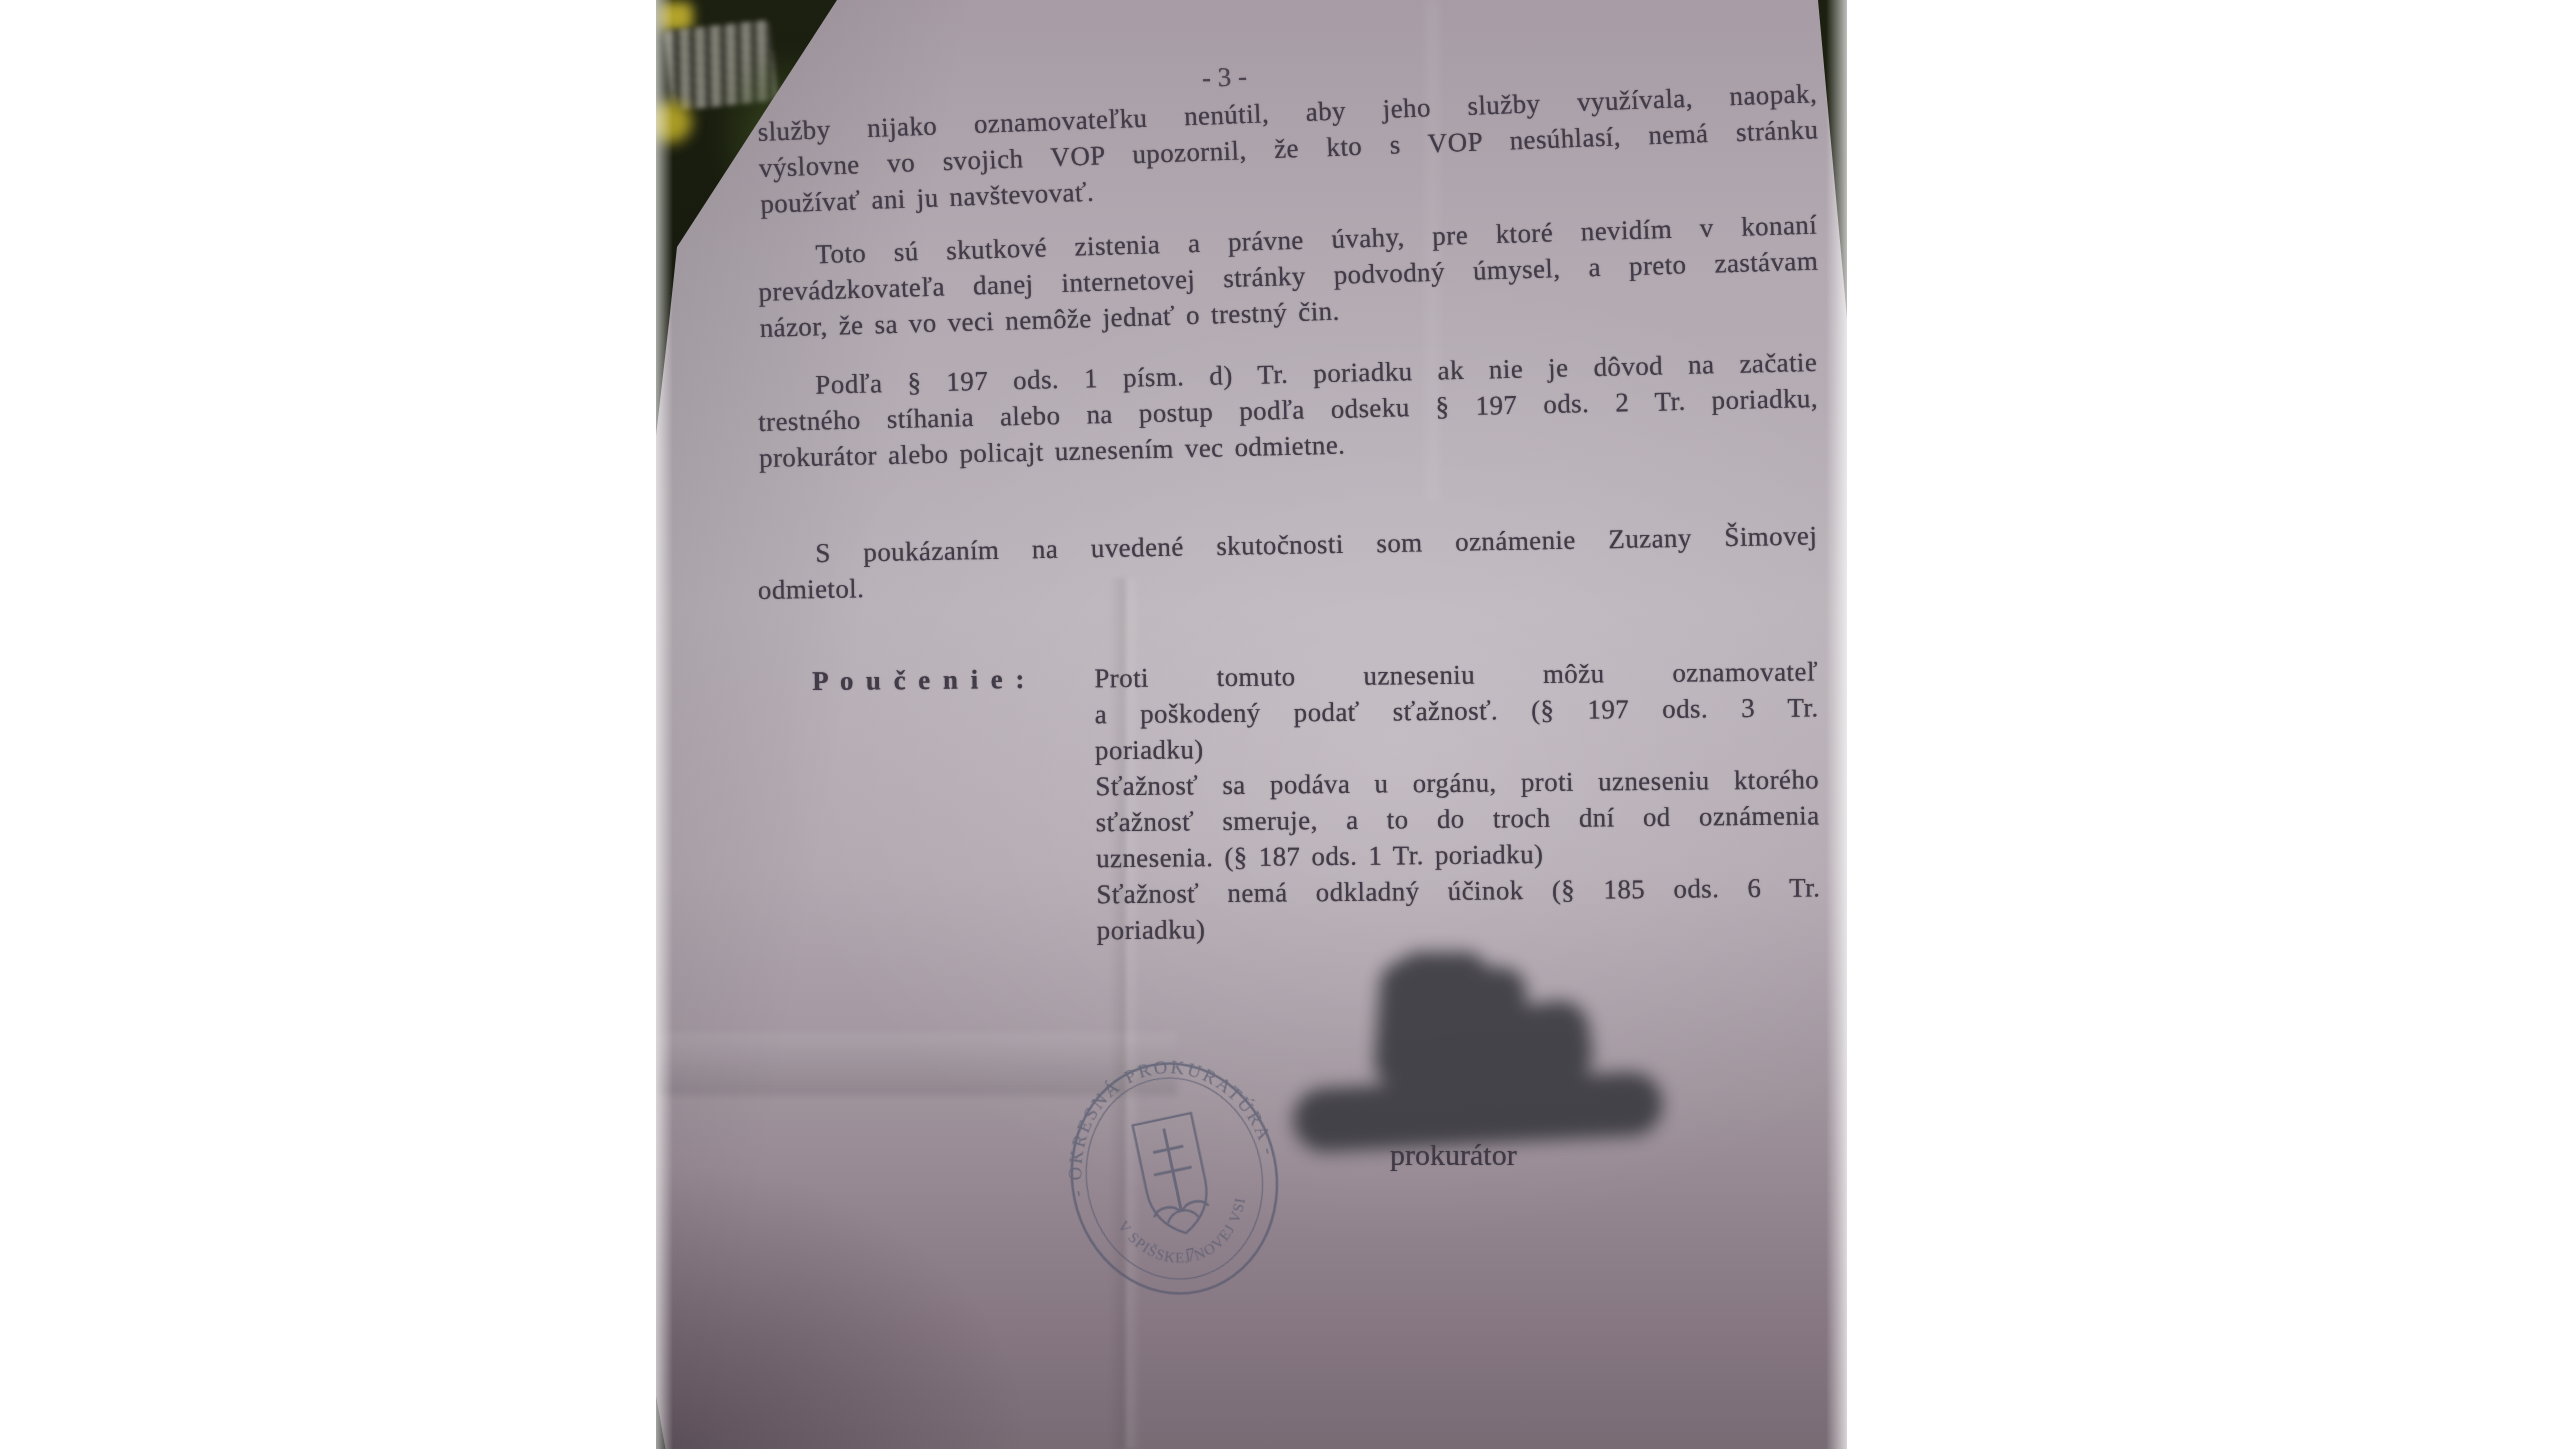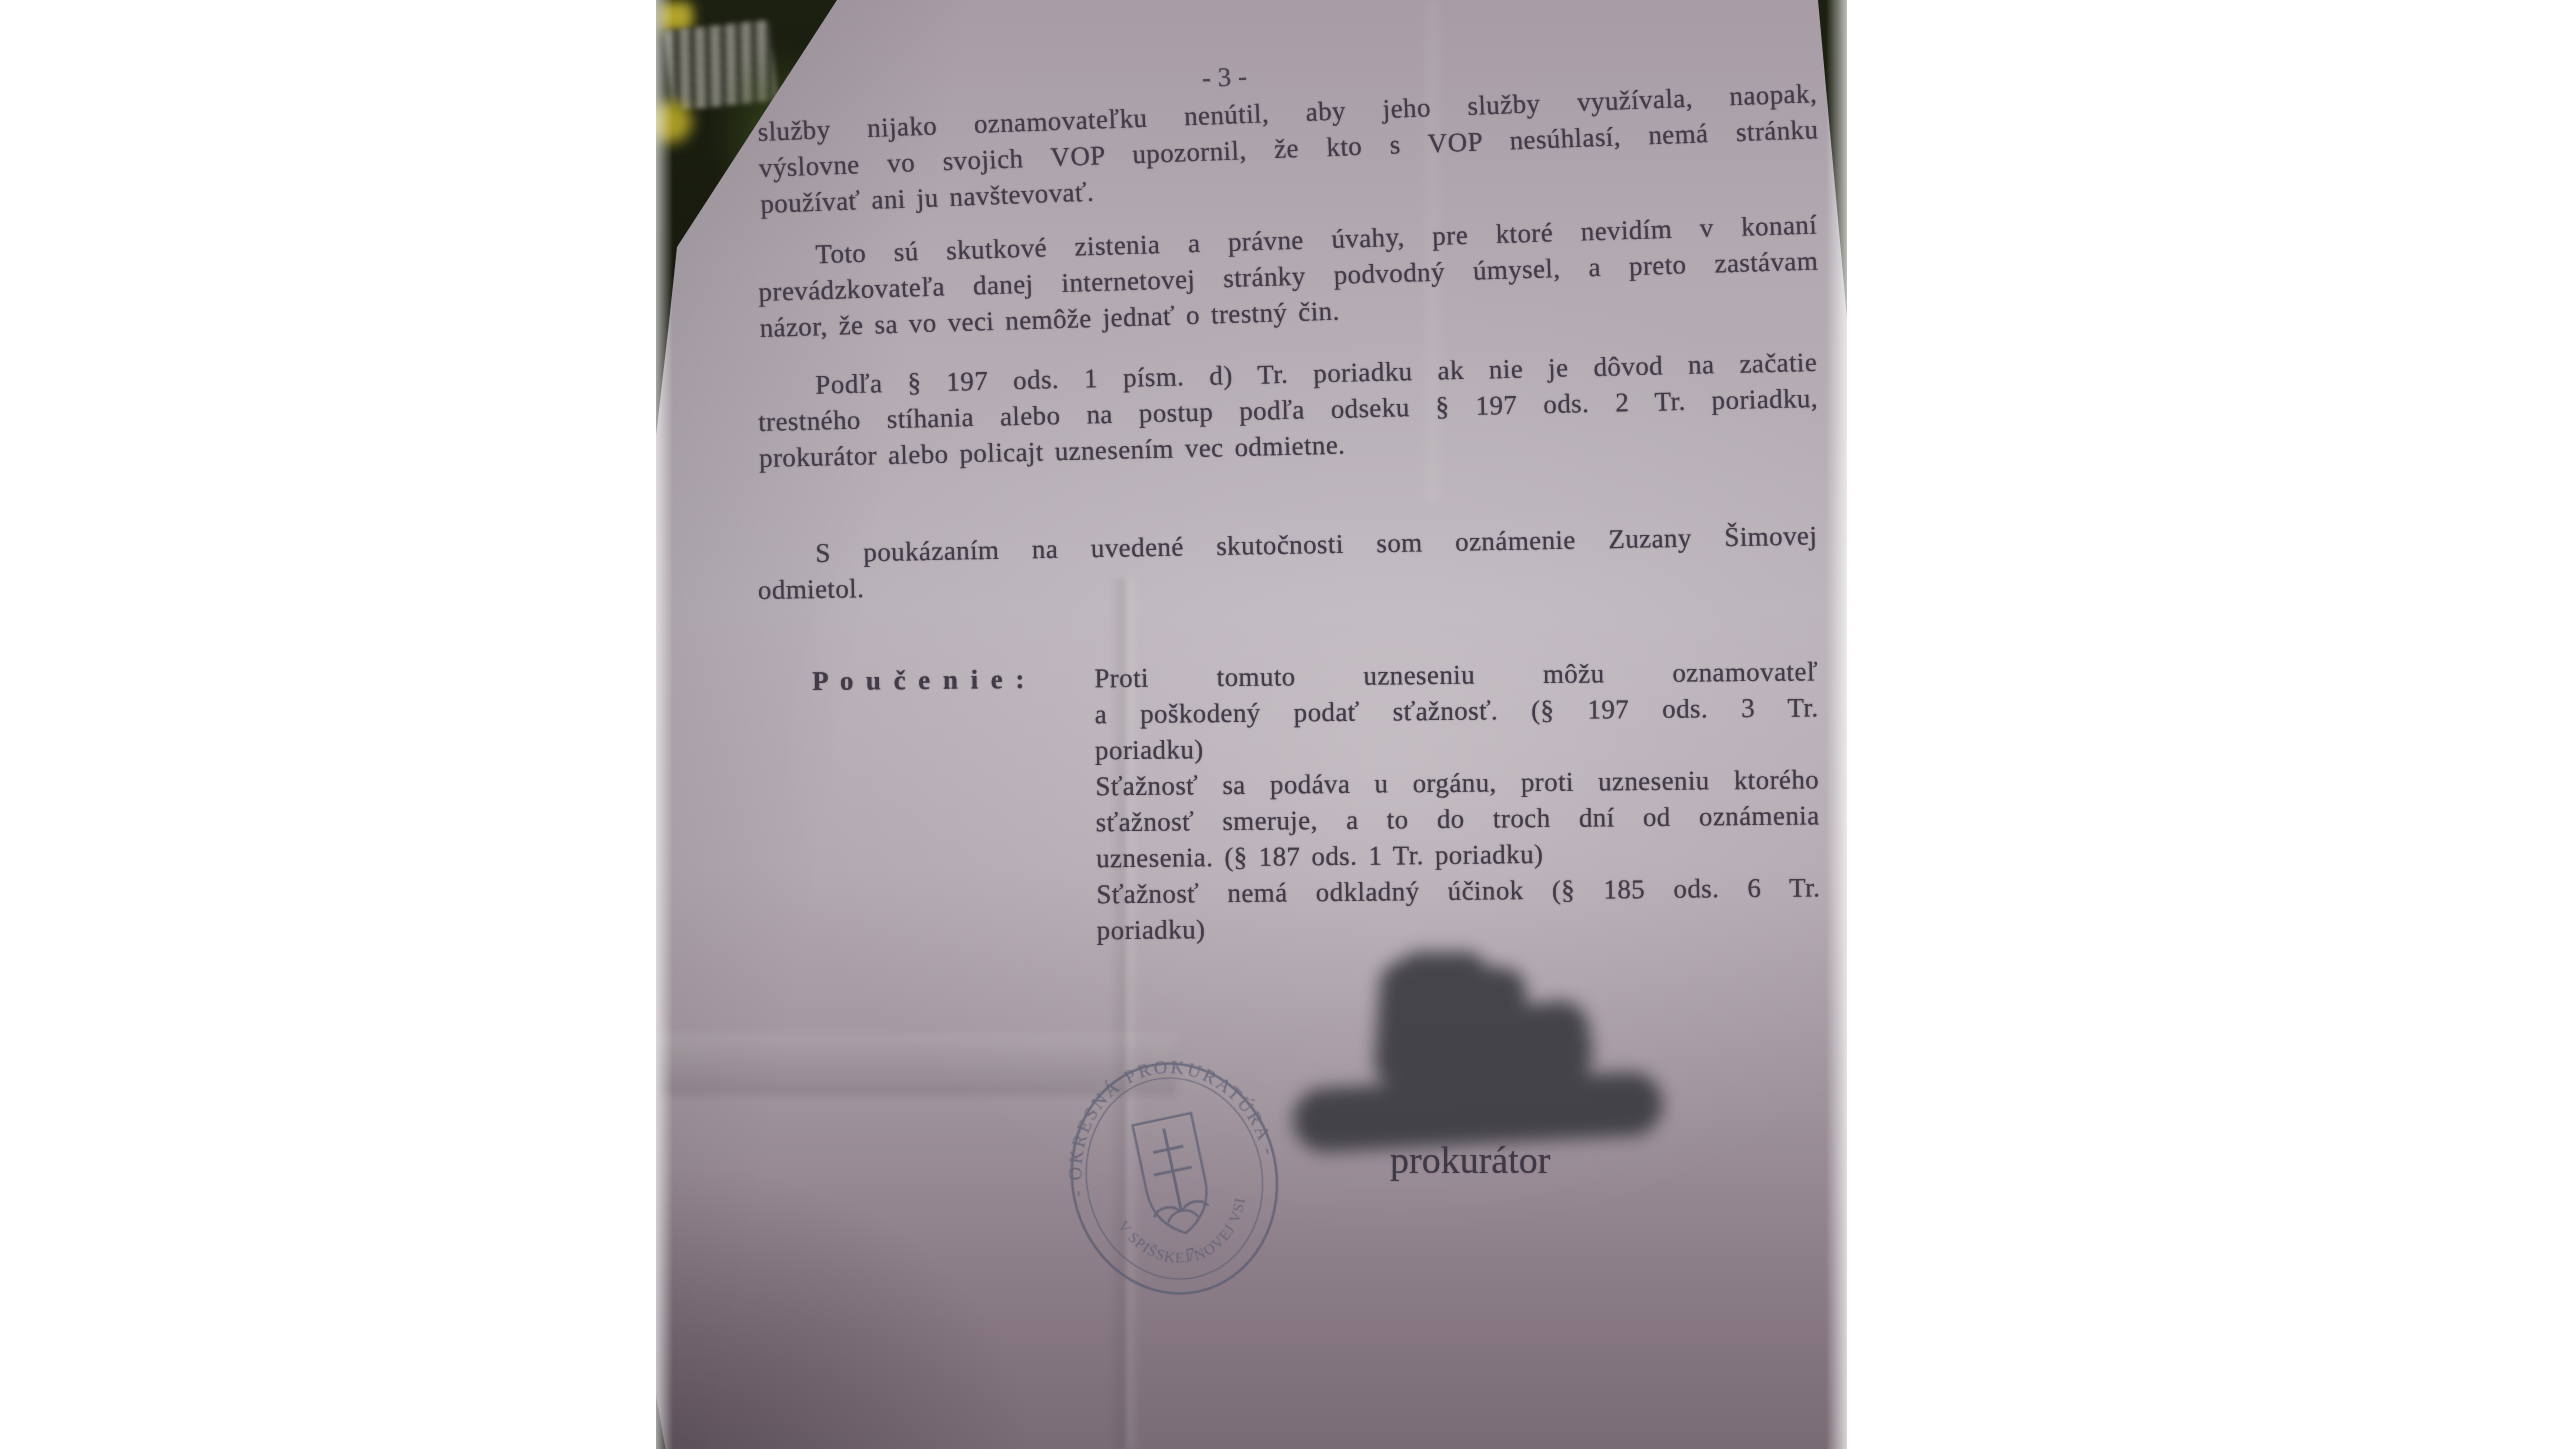--- a/index.html
+++ b/index.html
@@ -54,21 +54,21 @@
          transform:rotate(-12deg);opacity:.72;filter:blur(0.7px);}
   .stamp text{fill:#565a70;font-family:"Liberation Serif",serif;}
   .stamp .ring{fill:none;stroke:#565a70;}
   
   .sig-blob{position:absolute;left:1273px;top:935px;width:424px;height:231px;filter:blur(8.7px);opacity:.9;}
   .blob{position:absolute;background:#3a3a40;}
   .blob-bar{left:20px;top:145px;width:370px;height:64px;border-radius:33px;transform:rotate(-3deg);}
   .blob-m1{left:104px;top:29px;width:147px;height:127px;border-radius:25px;transform:rotate(4deg);}
   .blob-m2{left:212px;top:69px;width:106px;height:83px;border-radius:29px;transform:rotate(-8deg);}
   .blob-bump{left:125px;top:17.4px;width:89px;height:48px;border-radius:21px;}
-  .prokurator{position:absolute;left:1390px;top:1138px;font-size:38px;color:#3f3945;
+  .prokurator{position:absolute;left:1390px;top:1138px;font-size:30px;color:#3f3945;
               text-shadow:0 0 1.3px rgba(63,57,69,.7);}
   
   .fade-left{position:absolute;left:638px;top:0;width:35px;height:1449px;z-index:40;
              background:linear-gradient(90deg,#fff 22%,rgba(255,255,255,0));}
   .fade-right{position:absolute;left:1826px;top:0;width:42px;height:1449px;z-index:40;
               background:linear-gradient(270deg,#fff 30%,rgba(255,255,255,0));}
 </style>
 </head>
 <body>
 

